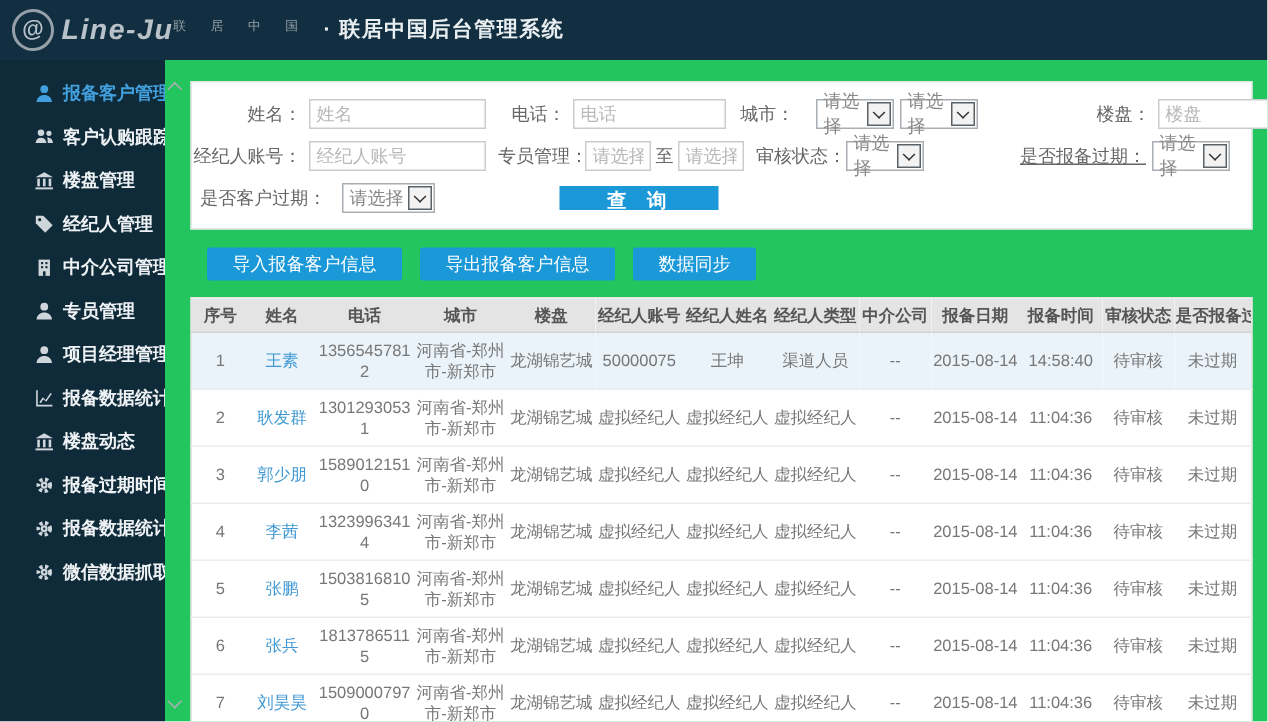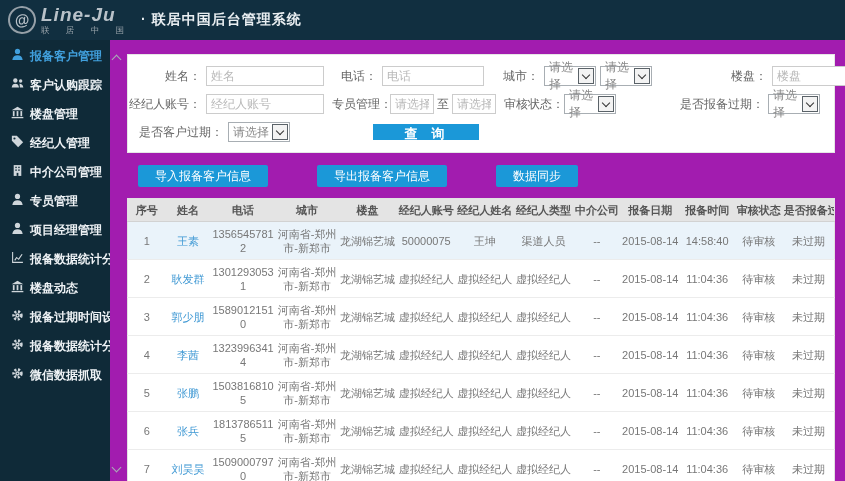--- a/index.html
+++ b/index.html
@@ -14,47 +14,47 @@
     background:var(--header-bg,#112f40);
     display:flex;align-items:center;padding-left:8px;box-sizing:border-box;
     z-index:5;
   }
   .logo{display:flex;align-items:center;gap:5px;}
   .logo-at{
     width:24px;height:24px;border:2px solid #96a0a8;border-radius:50%;
     color:#b9c2c9;font-weight:bold;font-size:15px;line-height:24px;text-align:center;
     transform:rotate(-8deg);flex-shrink:0;
   }
-  .logo-text{display:flex;flex-direction:column;line-height:1;}
+  .logo-text{display:flex;flex-direction:row;line-height:1;}
   .logo-main{font-size:19px;font-weight:bold;font-style:italic;color:#b9c2c9;letter-spacing:1px;}
   .logo-sub{font-size:8.5px;color:#97a1a8;letter-spacing:7px;margin-top:2px;white-space:nowrap;}
   .app-title{color:#e9eef1;font-size:14px;font-weight:bold;margin-left:10px;letter-spacing:1px;}
   
   .sidebar{
     position:absolute;top:40px;left:0;bottom:0;width:110px;
     background:var(--sidebar-bg,#0f2a38);padding-top:8px;box-sizing:border-box;
   }
   .side-item{
-    height:29px;display:flex;gap:6px;
-    padding-left:11px;color:#eef2f5;font-size:12px;font-weight:bold;
+    height:29px;display:flex;align-items:center;gap:6px;
+    padding-left:23px;color:#eef2f5;font-size:12px;font-weight:bold;
     cursor:pointer;white-space:nowrap;
   }
   .side-item .s-icon{width:13px;height:13px;display:inline-flex;flex-shrink:0;color:#cfd6db;}
   .side-item .s-icon svg{width:13px;height:13px;fill:currentColor;}
   .side-item.active{color:var(--sidebar-active,#41a0dd);}
   .side-item.active .s-icon{color:var(--sidebar-active,#41a0dd);}
   
   .gutter{position:absolute;left:110px;top:40px;bottom:0;width:13px;z-index:4;}
   .chev{position:absolute;left:3px;width:6px;height:6px;border-left:1px solid #a9b0b5;border-top:1px solid #a9b0b5;}
   .chev.up{top:16px;transform:rotate(45deg);}
   .chev.down{bottom:10px;transform:rotate(225deg);}
   
   .main{
     position:absolute;top:40px;left:110px;right:0;bottom:0;
-    background:#a21caf;padding:14px 10px 0 17px;box-sizing:border-box;overflow:hidden;
+    background:#22c55e;padding:14px 10px 0 17px;box-sizing:border-box;overflow:hidden;
   }
   .panel{
     background:#fff;border:1px solid #e6e6e6;box-sizing:border-box;
     padding:11px 0 10px 0;
   }
   .form-row{display:flex;align-items:center;margin-bottom:8px;}
   .form-row:last-child{margin-bottom:0;}
   .fg{display:flex;align-items:center;box-sizing:border-box;}
   .flabel{text-align:right;padding-right:5px;color:#666;font-size:12px;flex-shrink:0;white-space:nowrap;box-sizing:border-box;}
   .tin{
@@ -74,21 +74,21 @@
   .sel-arrow::before{
     content:'';width:5px;height:5px;border-right:1.5px solid #333;border-bottom:1.5px solid #333;
     transform:rotate(45deg);margin-top:-2px;
   }
   .search-btn{
     width:106px;height:16px;background:var(--accent,#1b98d8);color:#fff;border:none;
     font-size:13px;font-weight:bold;letter-spacing:3px;cursor:pointer;
     font-family:Liberation Mono, monospace;
   }
   
-  .toolbar{margin:12px 0 11px 11px;display:flex;gap:37px;}
+  .toolbar{margin:12px 0 11px 11px;display:flex;}
   .tb-btn{
     height:22px;padding:0 17px;background:var(--accent,#1b98d8);color:#fff;border:none;
     font-size:12px;border-radius:2px;margin-right:12px;cursor:pointer;font-family:inherit;white-space:nowrap;
   }
   
   .data-table{
     width:100%;border-collapse:collapse;background:#fff;table-layout:fixed;
     border:1px solid #e2e2e2;
   }
   .data-table th{
@@ -252,21 +252,21 @@
     <div class="form-row">
       <div class="fg" style="width:204px;">
         <label class="flabel" style="width:78px;">姓名：</label>
         <input class="tin" style="width: 118px;" placeholder="姓名">
       </div>
       <div class="fg" style="width:172px;">
         <label class="flabel" style="width:58px;">电话：</label>
         <input class="tin" style="width: 102px;" placeholder="电话">
       </div>
       <div class="fg" style="width:176px;">
-        <label class="flabel" style="width:60px;">城市：</label>
+        <label class="flabel" style="width:60px;text-align:center;">城市：</label>
         <span class="select" style="width:52px;margin-right:4px;">
           <span>请选择</span>
           <span class="sel-arrow"></span>
         </span>
         <span class="select" style="width:52px;">
           <span>请选择</span>
           <span class="sel-arrow"></span>
         </span>
       </div>
       <div class="fg" style="flex:1;padding-right:5px;">
@@ -287,31 +287,31 @@
         <input class="tin" style="width: 44px;" placeholder="请选择">
       </div>
       <div class="fg" style="width:176px;">
         <label class="flabel" style="width:60px;">审核状态：</label>
         <span class="select" style="width:52px;">
           <span>请选择</span>
           <span class="sel-arrow"></span>
         </span>
       </div>
       <div class="fg">
-        <label class="flabel" style="width:88px;">是否报备过期：</label>
+        <label class="flabel" style="width:88px;text-decoration:underline;">是否报备过期：</label>
         <span class="select" style="width:52px;">
           <span>请选择</span>
           <span class="sel-arrow"></span>
         </span>
       </div>
     </div>
 
     <div class="form-row">
       <div class="fg">
-        <label class="flabel" style="width:100px;">是否客户过期：</label>
+        <label class="flabel" style="width:100px;text-align:center;">是否客户过期：</label>
         <span class="select" style="width:62px;">
           <span>请选择</span>
           <span class="sel-arrow"></span>
         </span>
       </div>
       <button class="search-btn" style="margin-left:83px;">查 询</button>
     </div>
   </section>
 
   <div class="toolbar">

